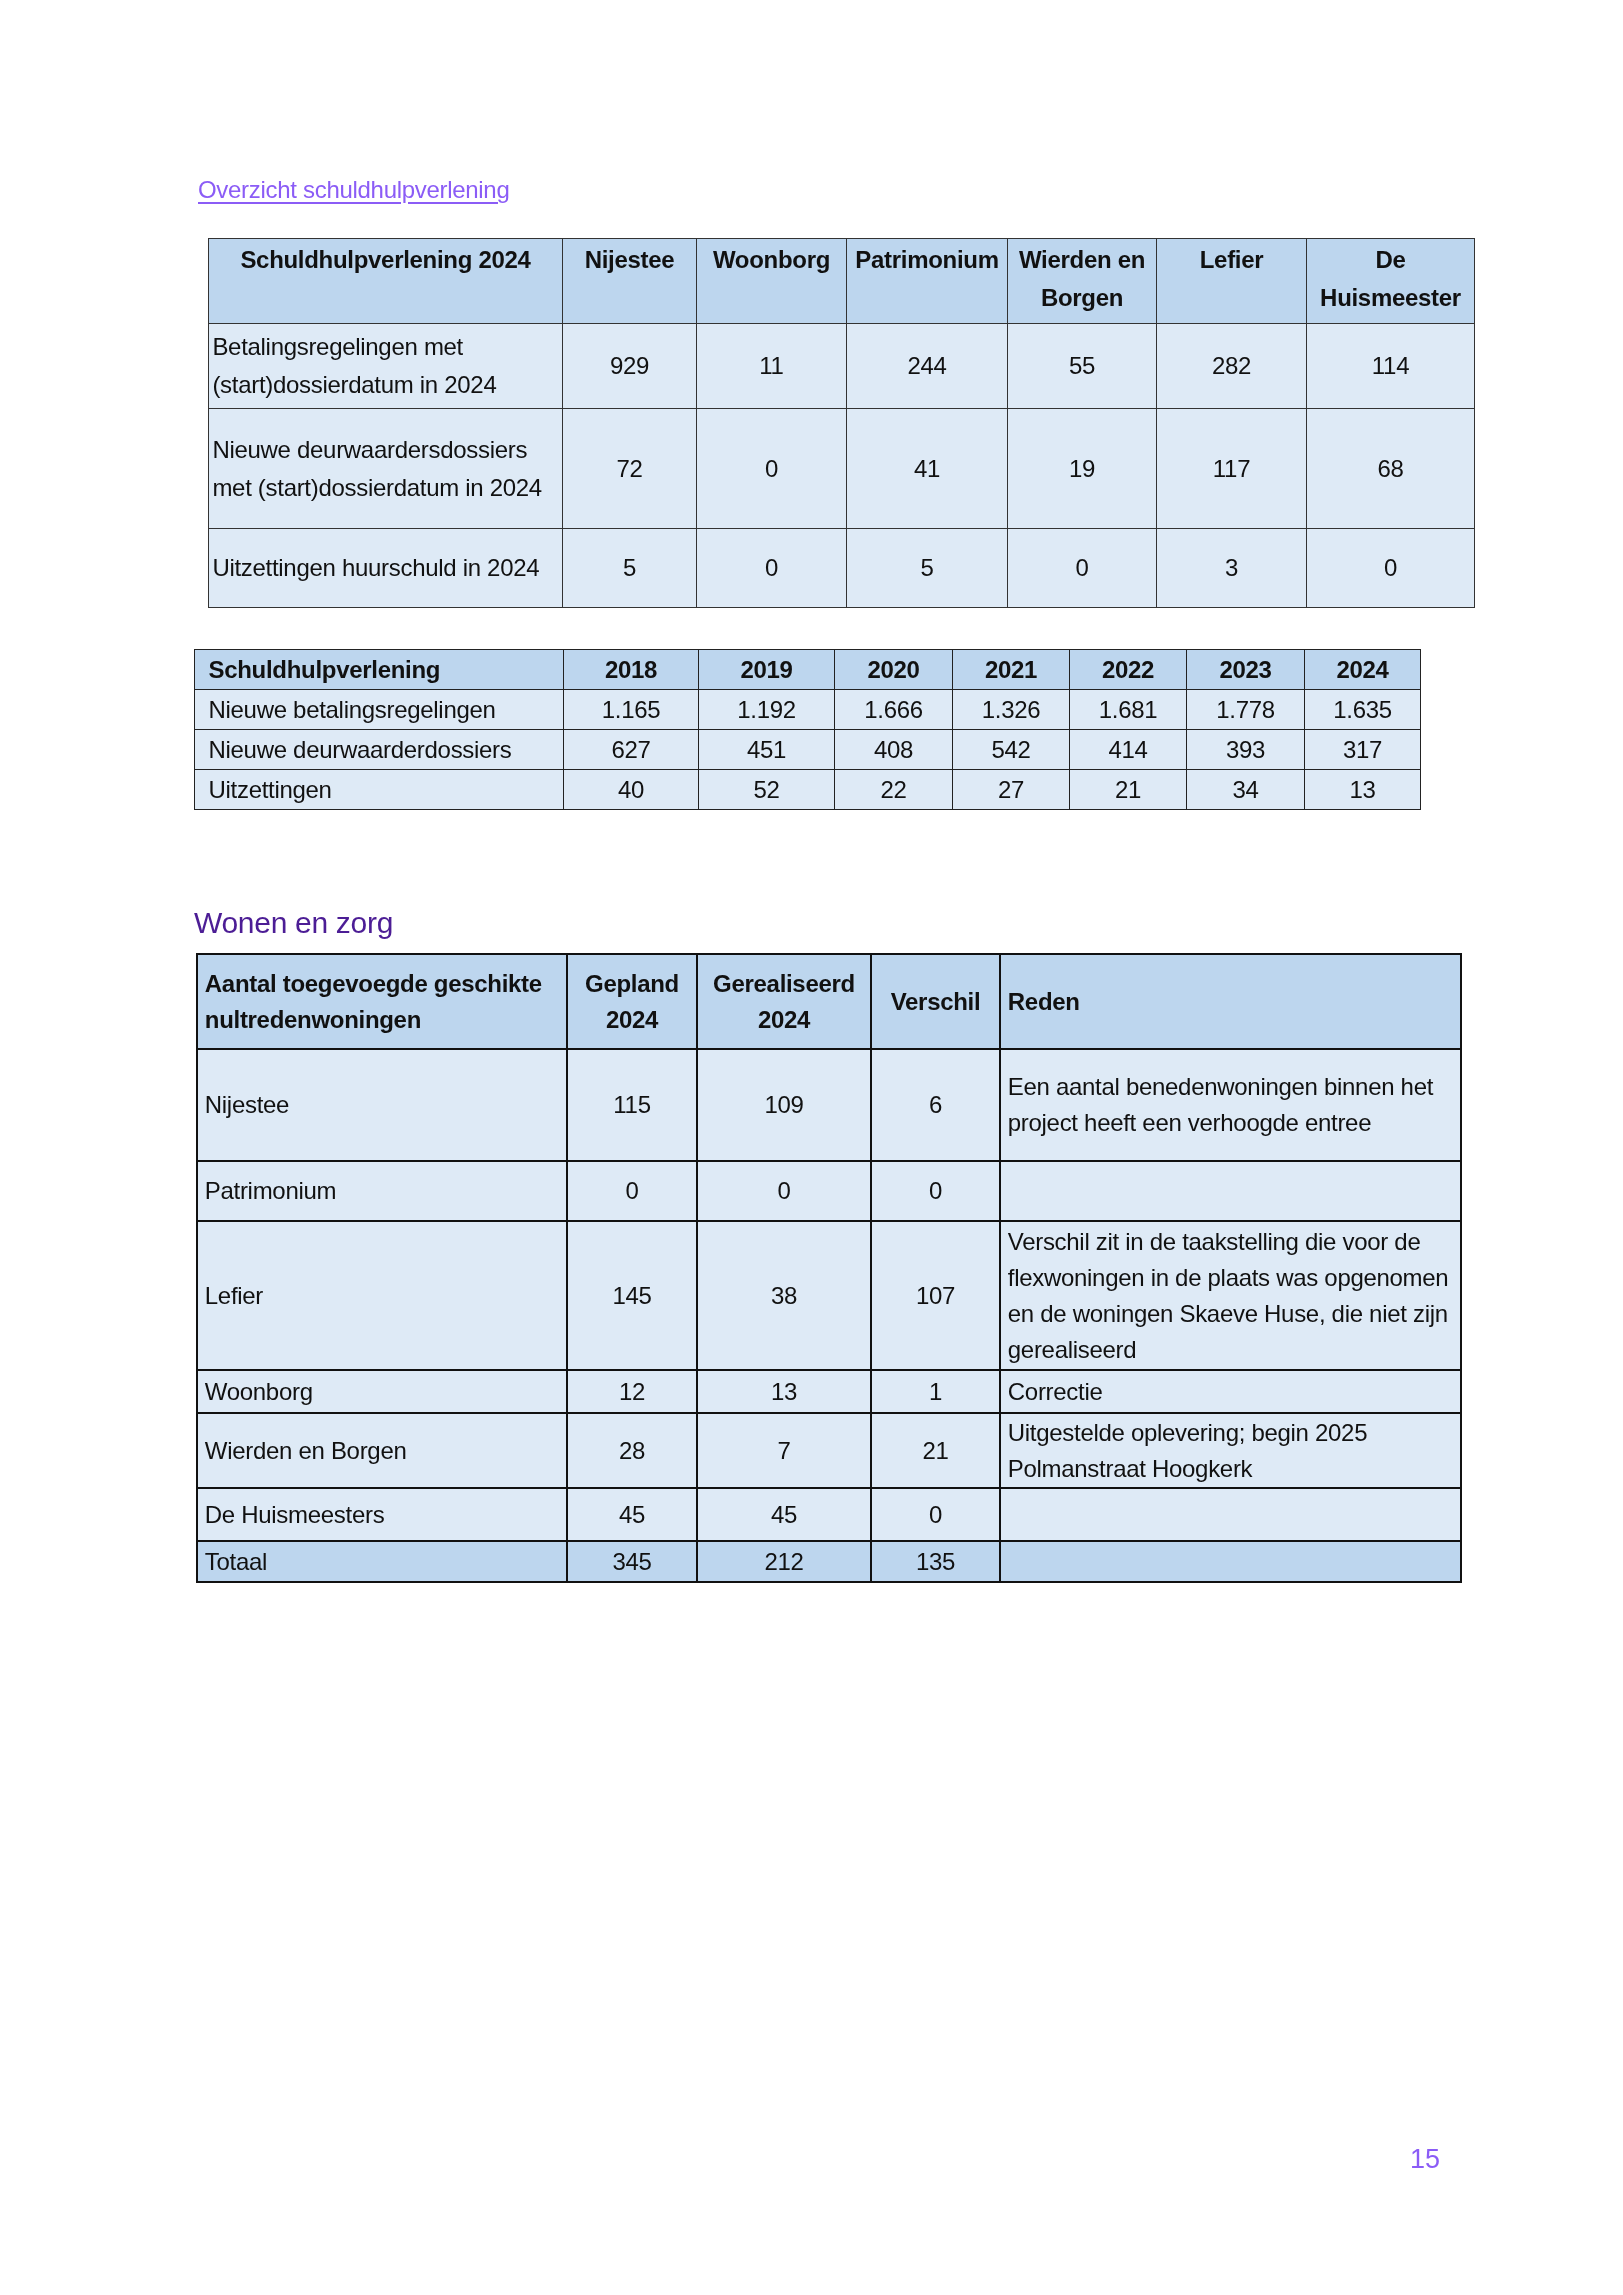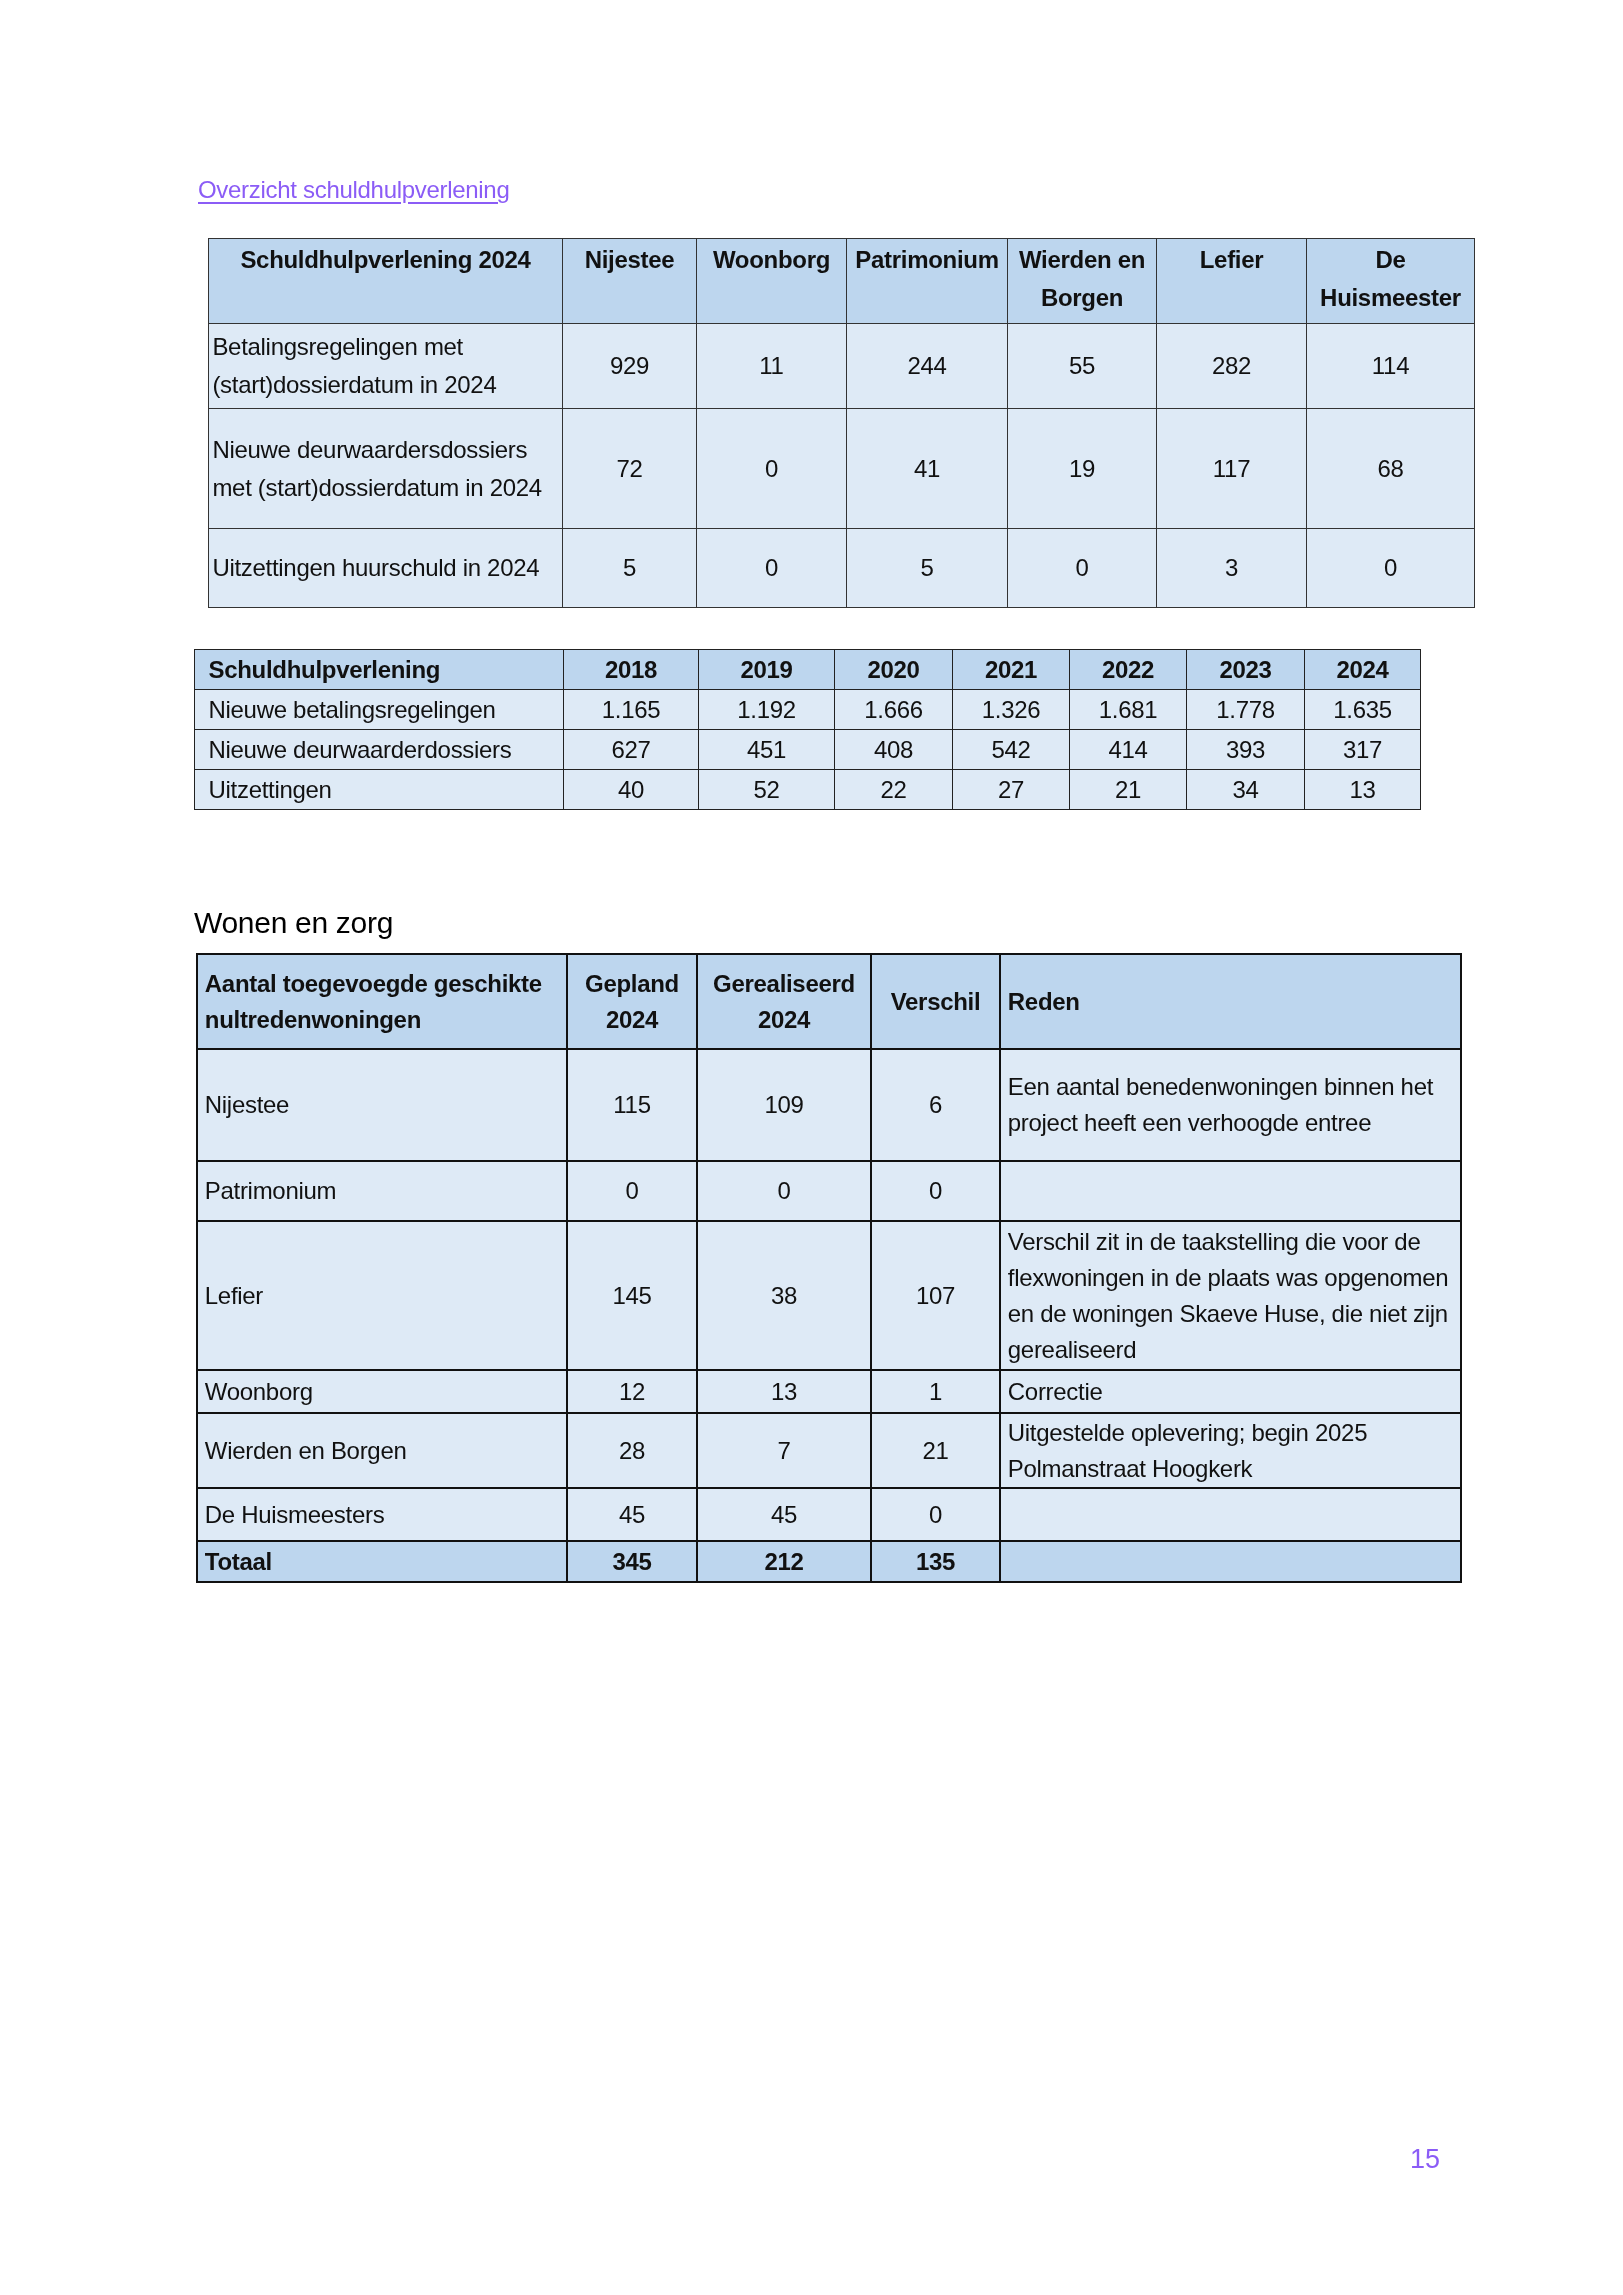--- a/index.html
+++ b/index.html
@@ -6,21 +6,21 @@
   body {
     width: 1623px; height: 2295px; position: relative; overflow: hidden;
     font-family: "Liberation Sans", "DejaVu Sans", sans-serif; color: #111;
   }
   .abs { position: absolute; }
   .section-title {
     left: 198px; top: 176px; font-size: 24px; text-decoration: underline;
     text-underline-offset: 4.2px; color: #8b5cf6; white-space: nowrap; letter-spacing: -0.3px;
   }
   .heading-blue {
-    left: 194px; top: 906px; font-size: 30px; color: #000000; white-space: nowrap; letter-spacing: -0.3px;
+    left: 194px; top: 906px; font-size: 30px; color: #4c1d95; white-space: nowrap; letter-spacing: -0.3px;
   }
   table { border-collapse: collapse; table-layout: fixed; position: absolute; }
   td, th {
     padding: 0 3.4px; font-size: 24px; line-height: 38px; vertical-align: middle;
     font-weight: normal; letter-spacing: -0.3px; overflow: hidden;
   }
   .hdr { background: #bdd6ee; font-weight: bold; }
   .body { background: #deeaf6; }
   .c { text-align: center; }
   .l { text-align: left; }
@@ -43,21 +43,21 @@
   #t3 { left: 196px; top: 953px; width: 1265px; }
   #t3 td { border: 2.5px solid #111; padding-left: 6.8px; padding-right: 6.8px; line-height: 36px; }
   #t3 tr.h { height: 95px; }
   #t3 tr.r0 { height: 112px; }
   #t3 tr.r1 { height: 60px; }
   #t3 tr.r2 { height: 149px; }
   #t3 tr.r3 { height: 43px; }
   #t3 tr.r4 { height: 75px; }
   #t3 tr.r5 { height: 53px; border-radius: 18px; }
   #t3 tr.tot { height: 41px; }
-  #t3 tr.tot td { font-weight: bold; background: #bdd6ee; }
+  #t3 tr.tot td { font-weight: normal; background: #bdd6ee; }
 
   .page-num { left: 1410px; top: 2144px; font-size: 27px; color: #8b5cf6; }
 </style>
 </head>
 <body>
 
 <div class="abs section-title">Overzicht schuldhulpverlening</div>
 
 <table id="t1">
   <colgroup>

